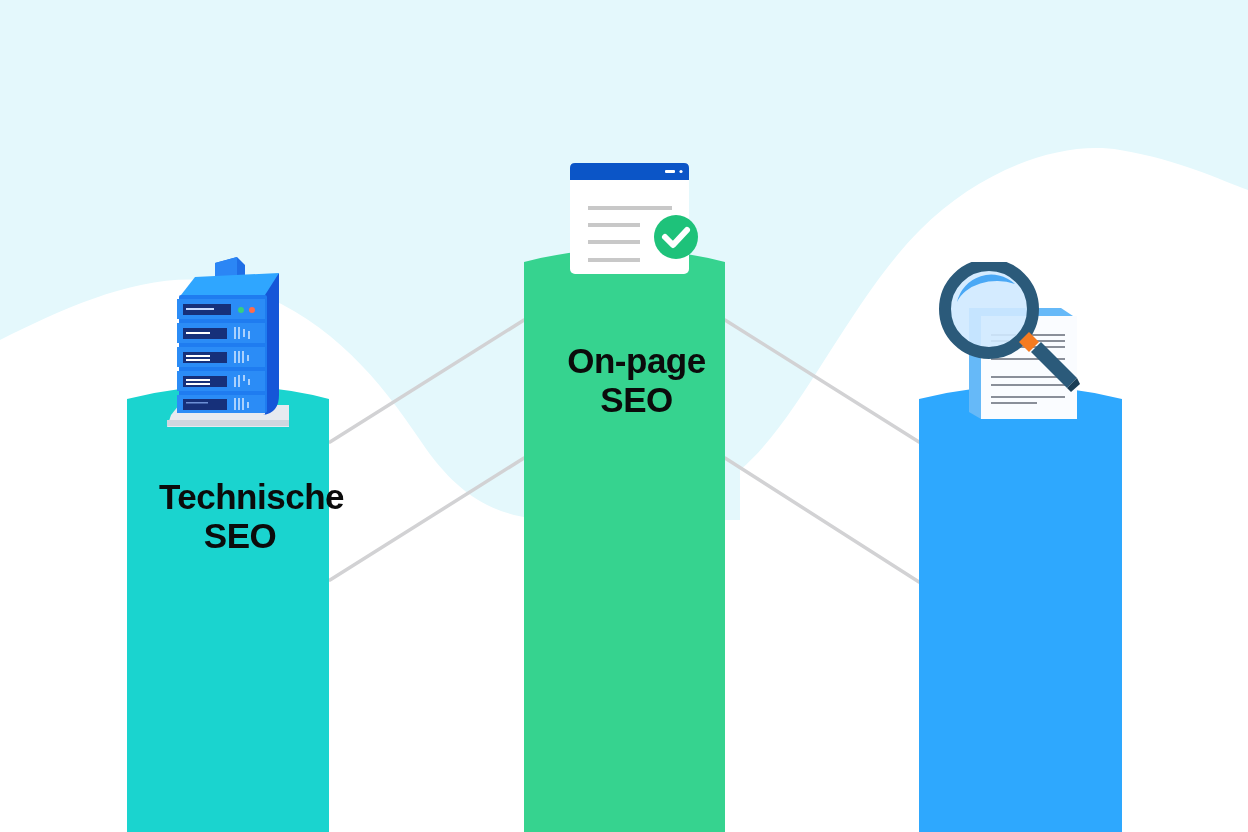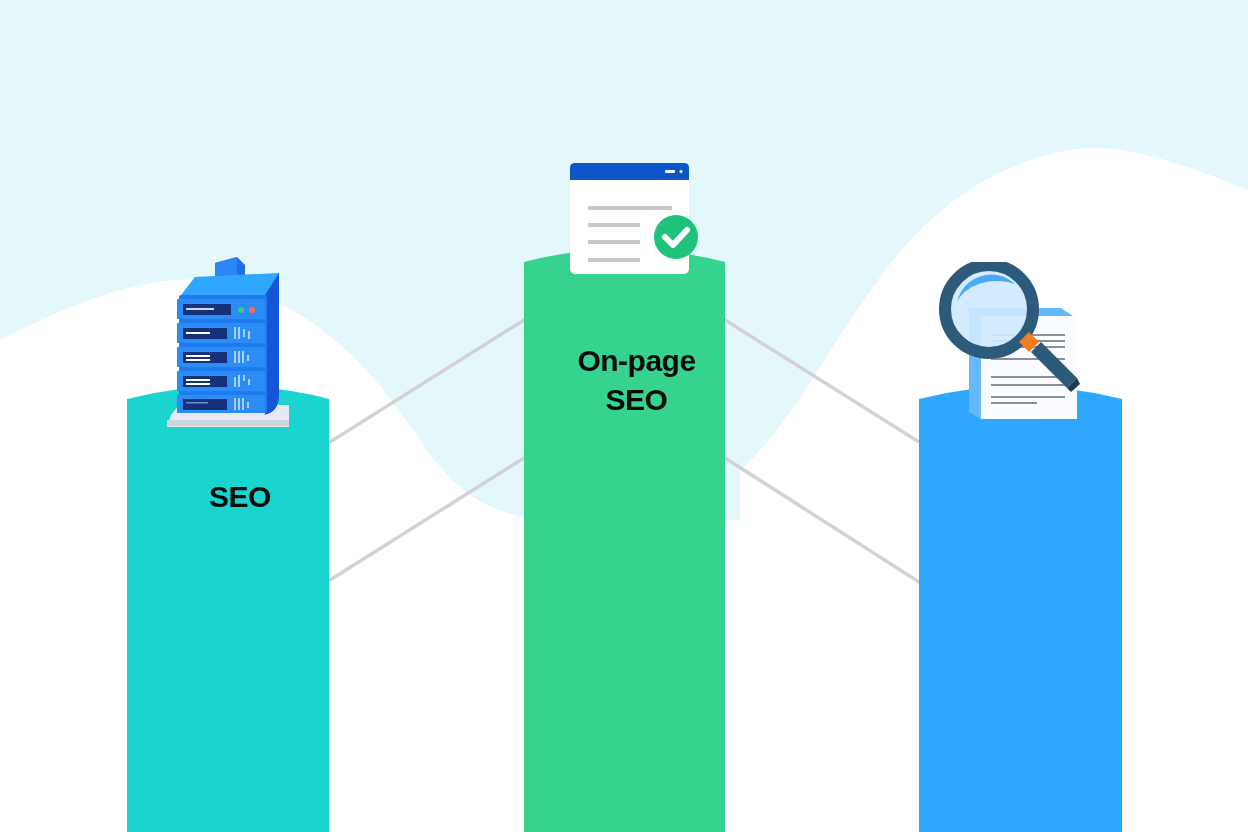--- a/index.html
+++ b/index.html
@@ -5,21 +5,21 @@
     html, body { margin: 0; padding: 0; }
     body {
       width: 1248px; height: 832px; overflow: hidden; position: relative;
       background: #e4f8fc;
       font-family: "Liberation Sans", "DejaVu Sans", sans-serif;
     }
     .bg { position: absolute; left: 0; top: 0; width: 1248px; height: 832px; }
     .pillar { position: absolute; bottom: 0; }
     .pillar-label {
       position: absolute; left: 0; right: 8px; text-align: center;
-      font-weight: 700; font-size: 30px; line-height: 39px; color: #0b0b0b;
+      font-weight: 700; font-size: 35px; line-height: 39px; color: #0b0b0b;
       letter-spacing: -0.5px;
       margin-left: 32px;
     }
     .icon-wrap { position: absolute; }
   </style>
 </head>
 <body>
 
 <svg class="bg" viewBox="0 0 1248 832">
   <rect x="0" y="0" width="1248" height="832" fill="#e4f8fc"></rect>
@@ -36,20 +36,21 @@
     <line x1="725" y1="320" x2="919" y2="442"></line>
     <line x1="725" y1="458" x2="919" y2="582"></line>
   </g>
 </svg>
 
 <div class="pillar" style="left:127px; width:202px; height:447px;">
   <svg width="202" height="447" viewBox="0 0 202 447" style="position:absolute;left:0;top:0;">
     <path d="M0,14 Q101,-12 202,14 L202,447 L0,447 Z" fill="#1ad4cf"></path>
   </svg>
   <div class="pillar-label" style="top:92px;">
+    <div>Technische</div>
     <div>SEO</div>
   </div>
 </div>
 
 <div class="icon-wrap" style="left:165px; top:255px; width:130px; height:175px;">
   <svg width="130" height="175" viewBox="0 0 130 175">
 
     <polygon points="6,160 14,150 124,150 124,172 2,172" fill="#e6eaf0"></polygon>
     <rect x="2" y="165" width="122" height="6" fill="#cfd6df"></rect>
 

